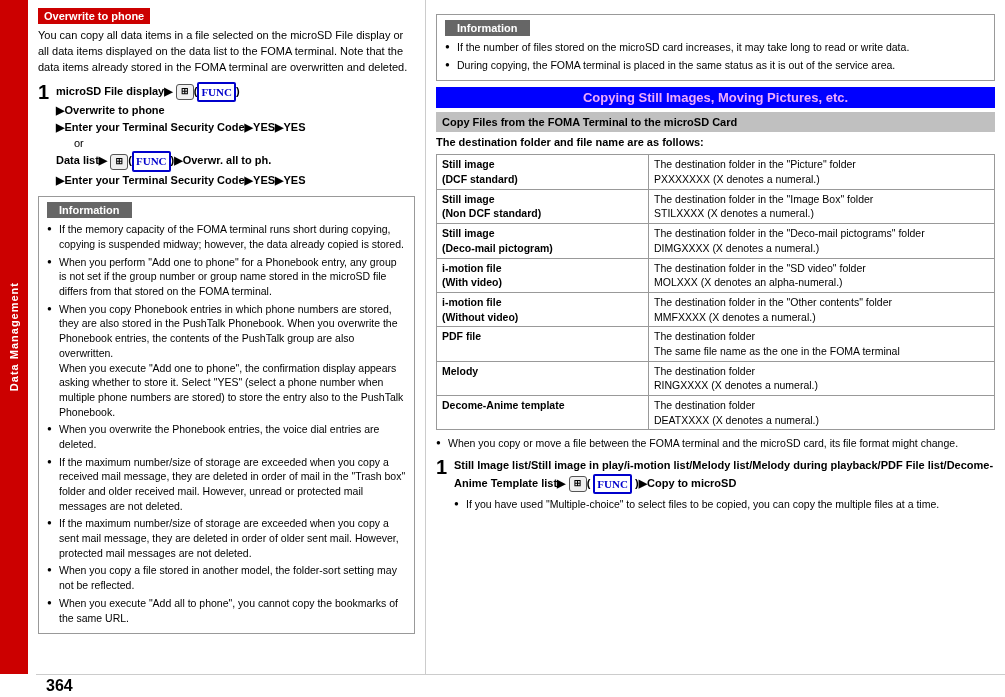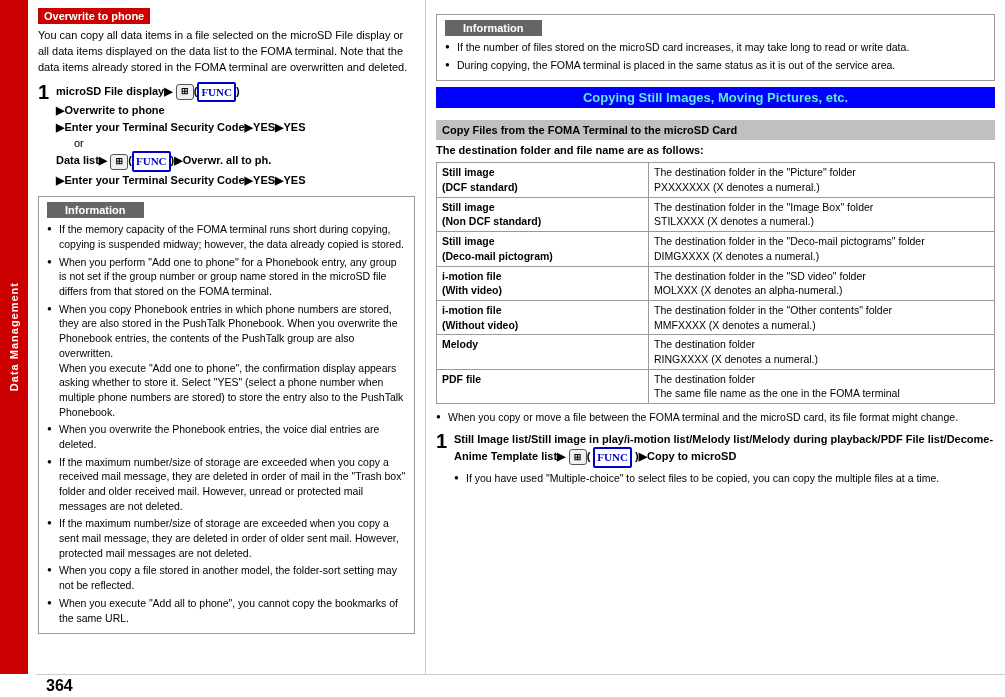--- a/index.html
+++ b/index.html
@@ -54,26 +54,26 @@
       background: #c00;
       color: #fff;
       font-weight: bold;
       font-size: 11px;
       padding: 2px 6px;
       display: inline-block;
       margin-bottom: 4px;
     }
     .section-header-blue {
       background: #00f;
-      color: #5eead4;
+      color: #f0abfc;
       font-weight: bold;
       font-size: 13px;
       padding: 3px 8px;
       display: block;
-      margin-bottom: 12px;
+      margin-bottom: 4px;
       text-align: center;
     }
     .section-header-gray {
       background: #c0c0c0;
       color: #000;
       font-weight: bold;
       font-size: 11px;
       padding: 4px 6px;
       display: block;
       margin-bottom: 4px;
@@ -82,21 +82,21 @@
       border: 1px solid #999;
       padding: 5px 8px;
       margin: 6px 0;
       background: #fff;
     }
     .info-header {
       background: #666;
       color: #fff;
       font-weight: bold;
       font-size: 11px;
-      padding: 2px 18px;
+      padding: 2px 12px;
       display: inline-block;
       margin-bottom: 4px;
     }
     .step-number {
       font-size: 20px;
       font-weight: bold;
       float: left;
       margin-right: 4px;
       line-height: 1;
     }
@@ -279,28 +279,33 @@
               <td style="white-space: pre-line;">The destination folder in the "SD video" folder
 MOLXXX (X denotes an alpha-numeral.)</td>
             </tr>
             <tr>
               <td style="font-weight: bold; white-space: pre-line;">i-motion file
 (Without video)</td>
               <td style="white-space: pre-line;">The destination folder in the "Other contents" folder
 MMFXXXX (X denotes a numeral.)</td>
             </tr>
             <tr>
+              <td style="font-weight: bold; white-space: pre-line;">PDF file</td>
+              <td style="white-space: pre-line;">The destination folder
+The same file name as the one in the FOMA terminal</td>
+            </tr>
+            <tr>
               <td style="font-weight: bold; white-space: pre-line;">Melody</td>
               <td style="white-space: pre-line;">The destination folder
 RINGXXXX (X denotes a numeral.)</td>
             </tr>
             <tr>
-              <td style="font-weight: bold; white-space: pre-line;">PDF file</td>
+              <td style="font-weight: bold; white-space: pre-line;">Decome-Anime template</td>
               <td style="white-space: pre-line;">The destination folder
-The same file name as the one in the FOMA terminal</td>
+DEATXXXX (X denotes a numeral.)</td>
             </tr>
           </tbody>
       </table>
 
       <div class="note-item">When you copy or move a file between the FOMA terminal and the microSD card, its file format might change.</div>
 
       <div class="step-block clearfix" style="margin-top:6px;">
         <span class="step-number">1</span>
         <div class="step-content">
           <div class="step-line">

